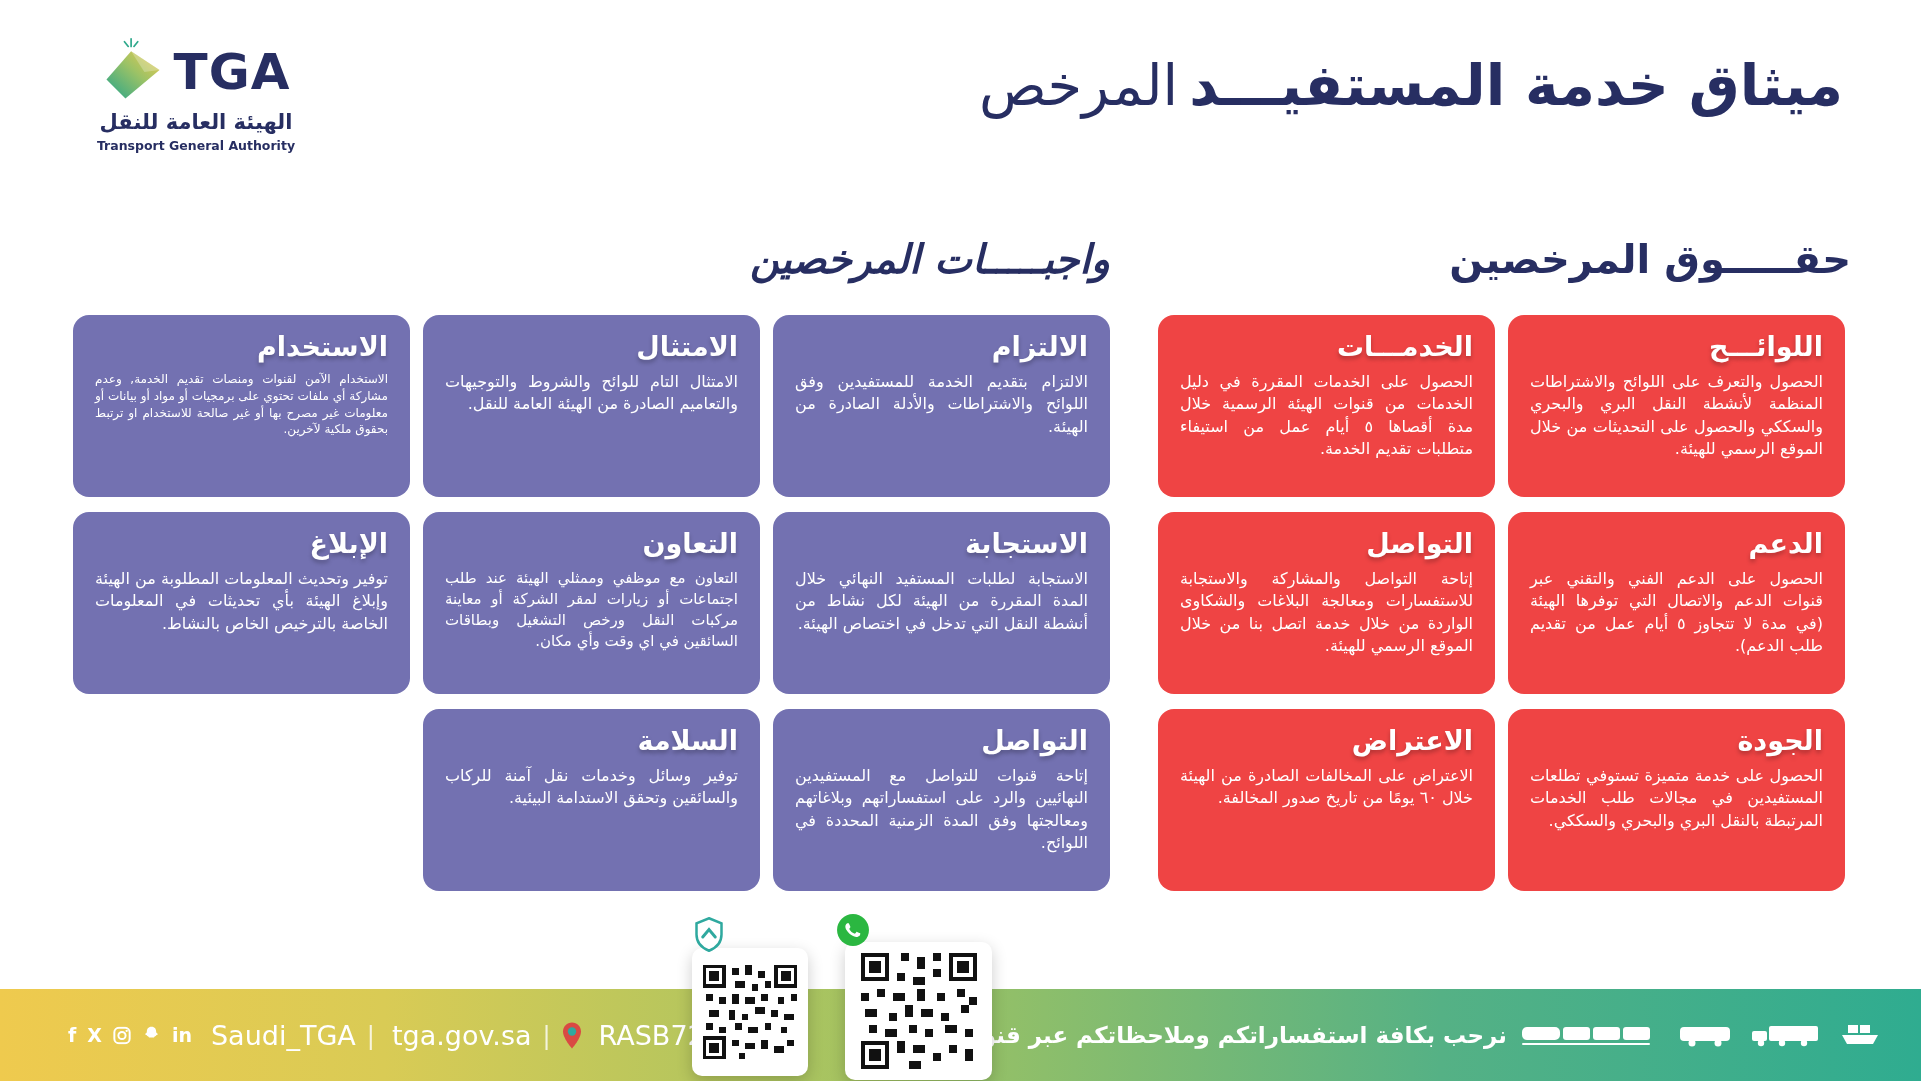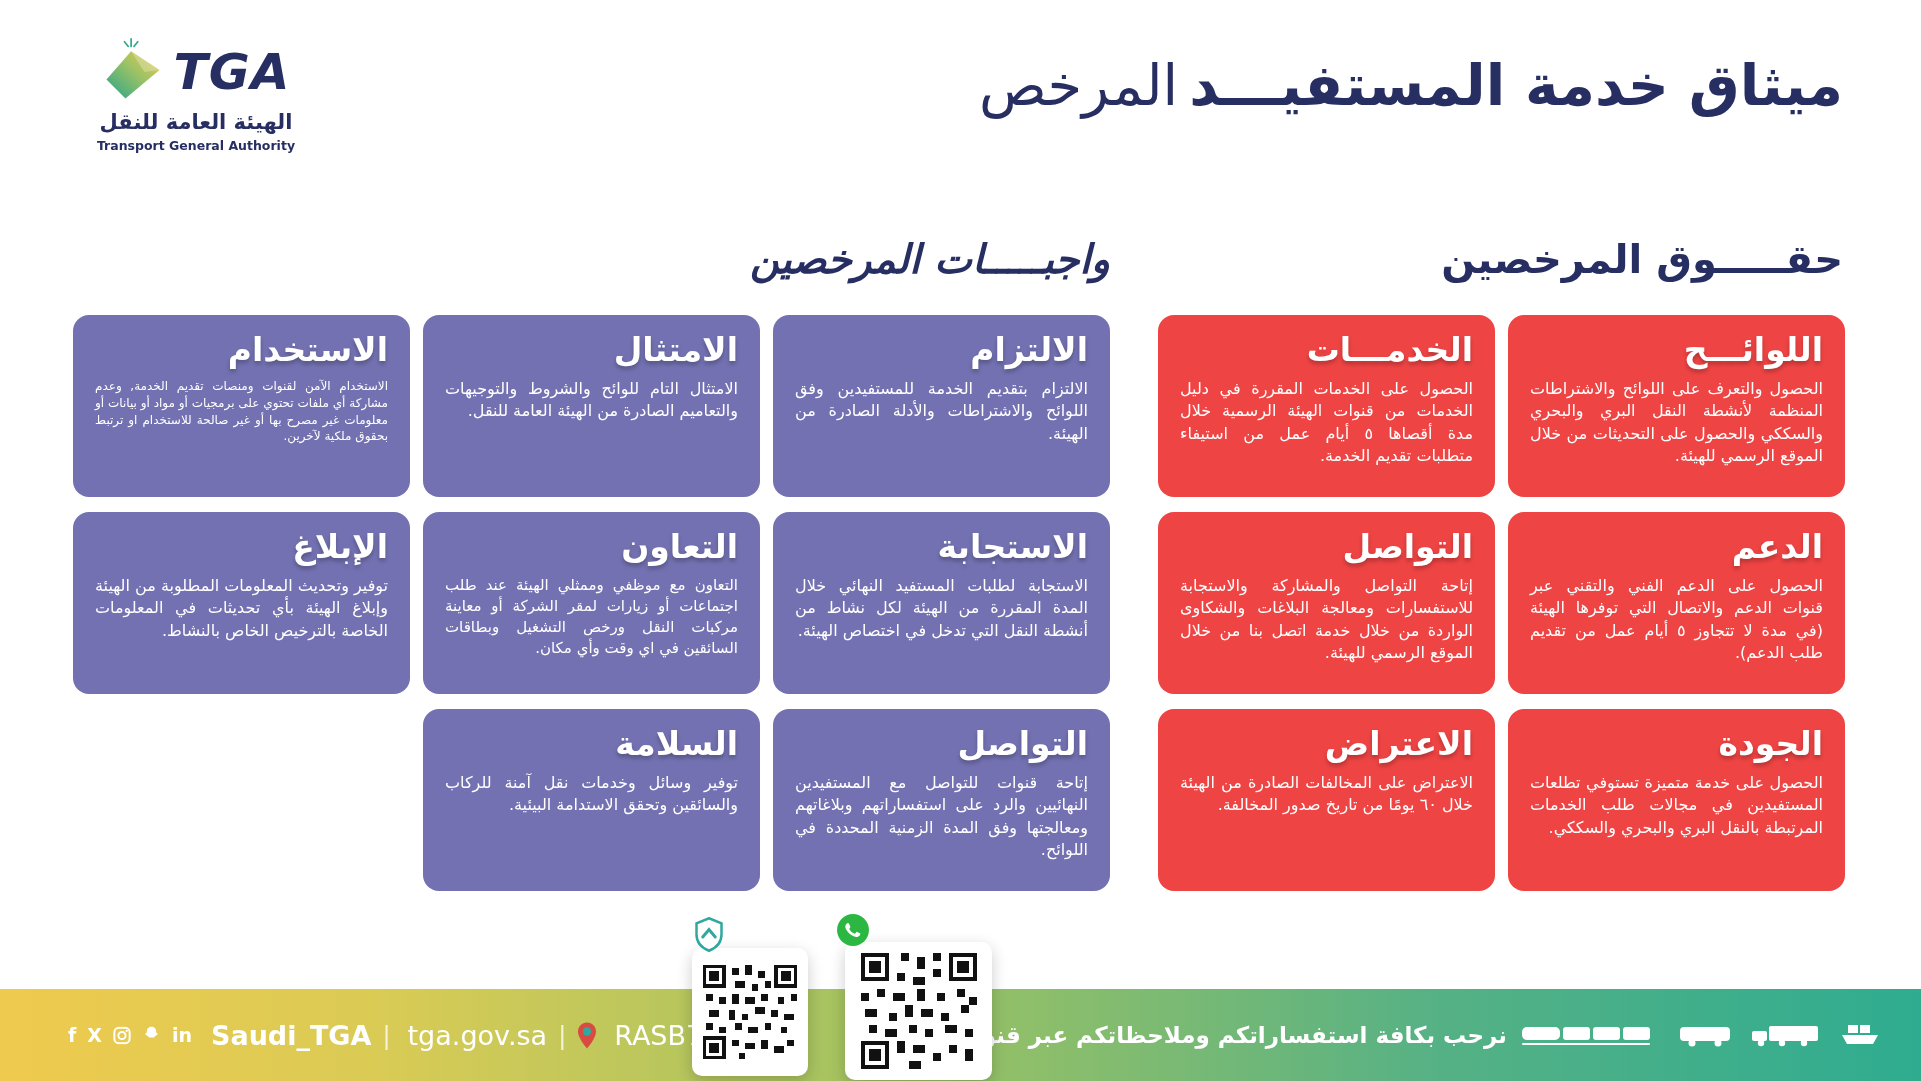--- a/index.html
+++ b/index.html
@@ -10,72 +10,72 @@
     background: #ffffff;
     overflow: hidden;
     font-family: "DejaVu Sans", sans-serif;
   }
   
   .logo {
     position: absolute; left: 76px; top: 36px; width: 240px;
     text-align: center; color: #272E62;
   }
   .logo-top { display: flex; align-items: center; justify-content: center; gap: 10px; }
-  .logo-acronym { font-size: 50px; font-weight: bold; letter-spacing: 1px; color: #272E62; font-style: italic; }
+  .logo-acronym { font-size: 50px; font-weight: bold; letter-spacing: 1px; color: #272E62; }
   .logo-ar { font-size: 21px; font-weight: bold; margin-top: 2px; direction: rtl; }
   .logo-en { font-size: 12.5px; font-weight: bold; margin-top: 4px; }
   .main-title {
     position: absolute; top: 52px; right: 78px;
     direction: rtl; color: #272E62; white-space: nowrap;
   }
   .main-title .t-bold { font-size: 57px; font-weight: bold; }
   .main-title .t-reg  { font-size: 56px; font-weight: normal; }
   
   .sec-heading {
     position: absolute; top: 236px;
     direction: rtl; color: #272E62;
     font-size: 40px; font-weight: bold; white-space: nowrap;
   }
-  .sec-heading.rights { right: 78px; }
+  .sec-heading.rights { right: 70px; }
   .sec-heading.duties { right: 811px; font-style: italic; }
   
   .grid {
     position: absolute; top: 315px;
     display: grid; direction: rtl;
     grid-auto-rows: 182px; gap: 15px 13px;
   }
   .grid.rights { right: 76px;  grid-template-columns: repeat(2, 337px); }
   .grid.duties { right: 811px; grid-template-columns: repeat(3, 337px); }
   .card {
     border-radius: 16px; padding: 16px 22px 14px 22px;
     color: #ffffff; direction: rtl; overflow: hidden;
   }
   .card.teal   { background: #ef4444; }
   .card.purple { background: #7371B1; }
   .card-title {
-    font-size: 33px; font-weight: bold; 
+    font-size: 27px; font-weight: bold; 
     text-shadow: 0 3px 4px rgba(0,0,0,0.25);
     margin-bottom: 9px; line-height: 1.15;
   }
   .card-body {
     font-size: 16px; line-height: 1.4;
     text-align: justify;
   }
   
   .footer {
     position: absolute; left: 0; bottom: 0; width: 1921px; height: 92px;
     background: linear-gradient(90deg,#EFCA4E 0%,#D9CB55 20%,#9DC263 48%,#55B185 75%,#2FAC90 100%);
   }
   .social {
     position: absolute; left: 68px; top: 50%; transform: translateY(-50%);
     display: flex; align-items: center; gap: 11px; color: #ffffff;
   }
   .s-icon { font-size: 19px; font-weight: bold; line-height: 1; color:#fff; }
   .handle, .website, .addr-code { font-size: 27px; color: #ffffff; margin-left: 6px; }
-  .handle { font-weight: bold; margin-left: 8px; text-align: right; }
+  .handle { font-weight: normal; margin-left: 8px; text-align: right; }
   .f-divider { font-size: 24px; opacity: 0.8; }
   .welcome {
     position: absolute; right: 414px; top: 50%; transform: translateY(-50%);
     direction: rtl; color: #ffffff; font-size: 23px; font-weight: bold; white-space: nowrap;
   }
   .vehicles {
     position: absolute; right: 41px; top: 50%; transform: translateY(-50%);
     display: flex; align-items: center; gap: 22px;
   }
   

